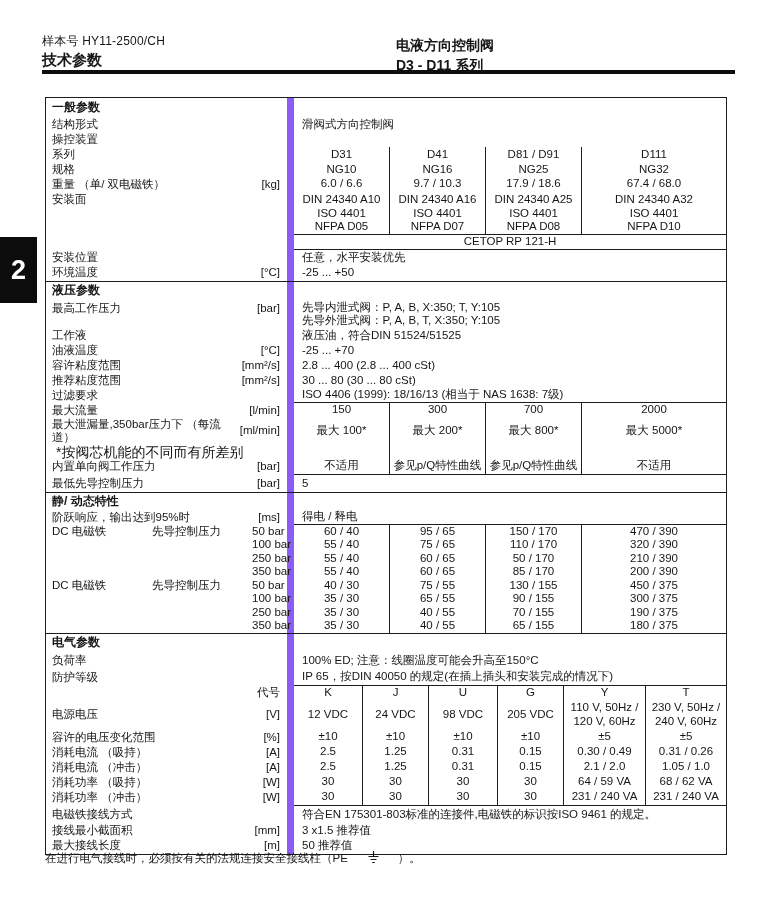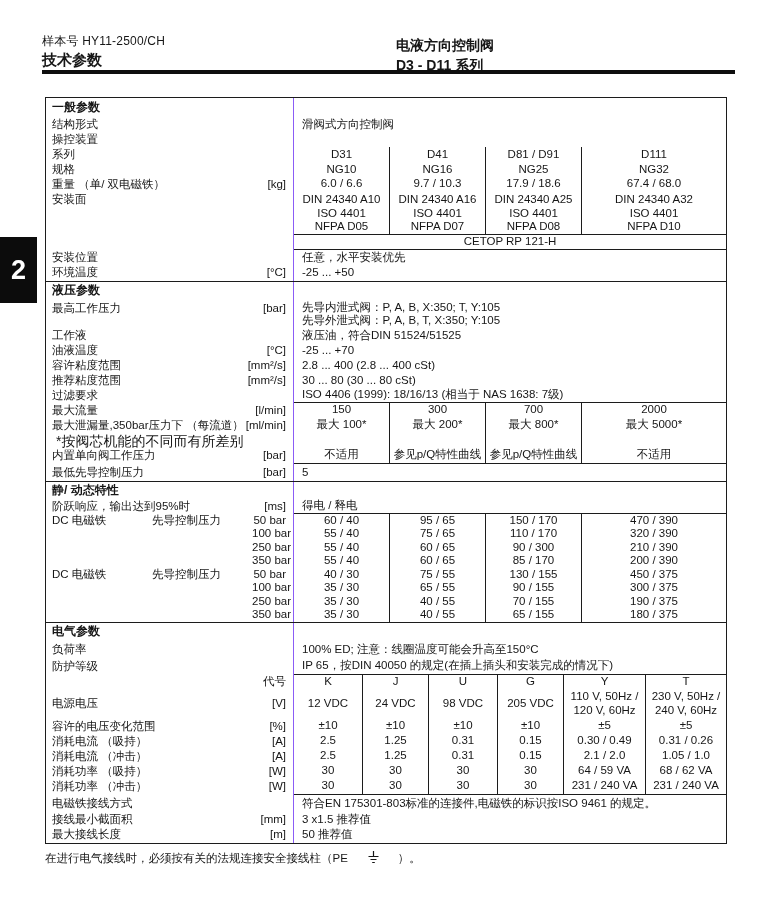--- a/index.html
+++ b/index.html
@@ -21,21 +21,21 @@
   .tab2 {
     position:absolute; left:0; top:237px; width:37px; height:66px; background:#0c0c0c;
     color:#fff; display:flex; align-items:center; justify-content:center;
     font-size:27px; font-weight:bold;
   }
   
   .tbl { position:absolute; left:45px; top:97px; width:682px; border:1.5px solid #1c1c1c; background:#fff; }
   .sec { border-top:1.5px solid #1c1c1c; }
   .sec.first { border-top:none; }
   .row { display:flex; align-items:stretch; }
-  .lc { flex:0 0 248px; width:248px; border-right:1px solid #8b5cf6; display:flex; align-items:center; padding-left:6px; font-size:11.5px; line-height:13px; }
+  .lc { flex:0 0 248px; width:248px; border-right:7px solid #8b5cf6; display:flex; align-items:center; padding-left:6px; font-size:11.5px; line-height:13px; }
   .lc.top { align-items:flex-start; padding-top:2px; }
   .lc .lt { flex:1 1 auto; }
   .lc .un { flex:0 0 auto; text-align:right; padding-right:7px; white-space:nowrap; }
   .lc .gname { flex:0 0 100px; }
   .lc .gmid { flex:0 0 100px; }
   .lc .gpress { flex:1 1 auto; text-align:right; padding-right:7px; white-space:nowrap; }
   .st { font-weight:bold; font-size:12px; }
   .va { flex:1 1 auto; display:flex; align-items:stretch; min-width:0; }
   .va.pad { padding-left:8px; align-items:center; font-size:11.5px; line-height:13px; }
   .va.col { flex-direction:column; justify-content:center; align-items:flex-start; }
@@ -339,21 +339,21 @@
       </div>
       <div class="row h12">
         <div class="lc">
             <span class="gname"></span>
             <span class="gmid"></span>
             <span class="gpress">250 bar</span>
           </div>
         <div class="va">
           <div class="cell c4 vr">55 / 40</div>
           <div class="cell c4 vr">60 / 65</div>
-          <div class="cell c4 vr">90 / 300</div>
+          <div class="cell c4 vr">50 / 170</div>
           <div class="cell c4l">210 / 390</div>
         </div>
       </div>
       <div class="row h12">
         <div class="lc">
             <span class="gname"></span>
             <span class="gmid"></span>
             <span class="gpress">350 bar</span>
           </div>
         <div class="va">

